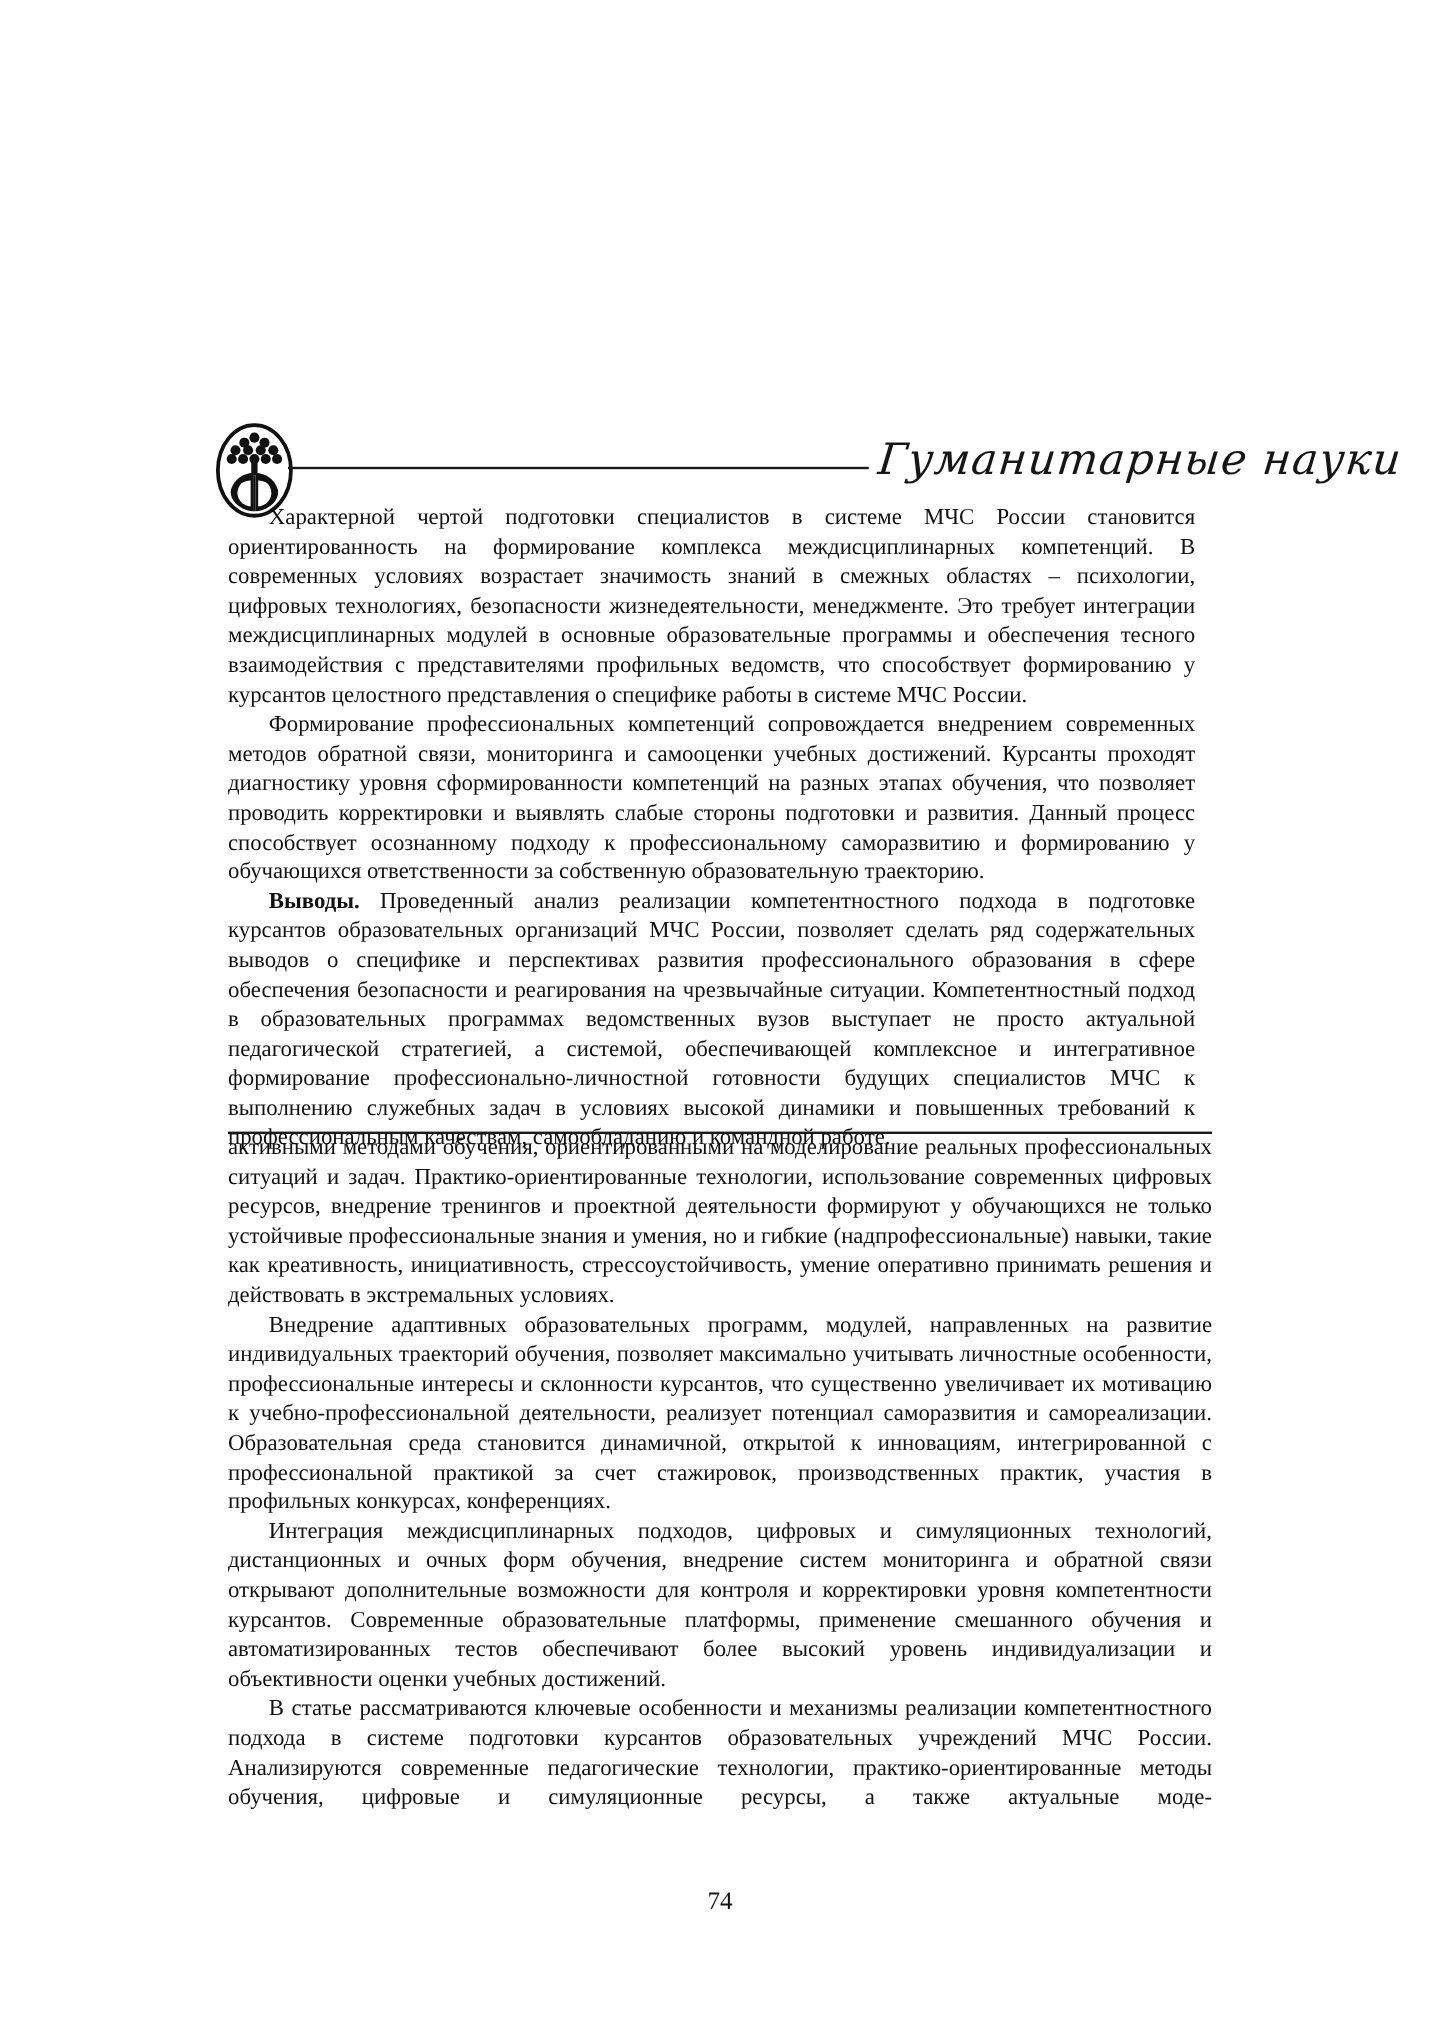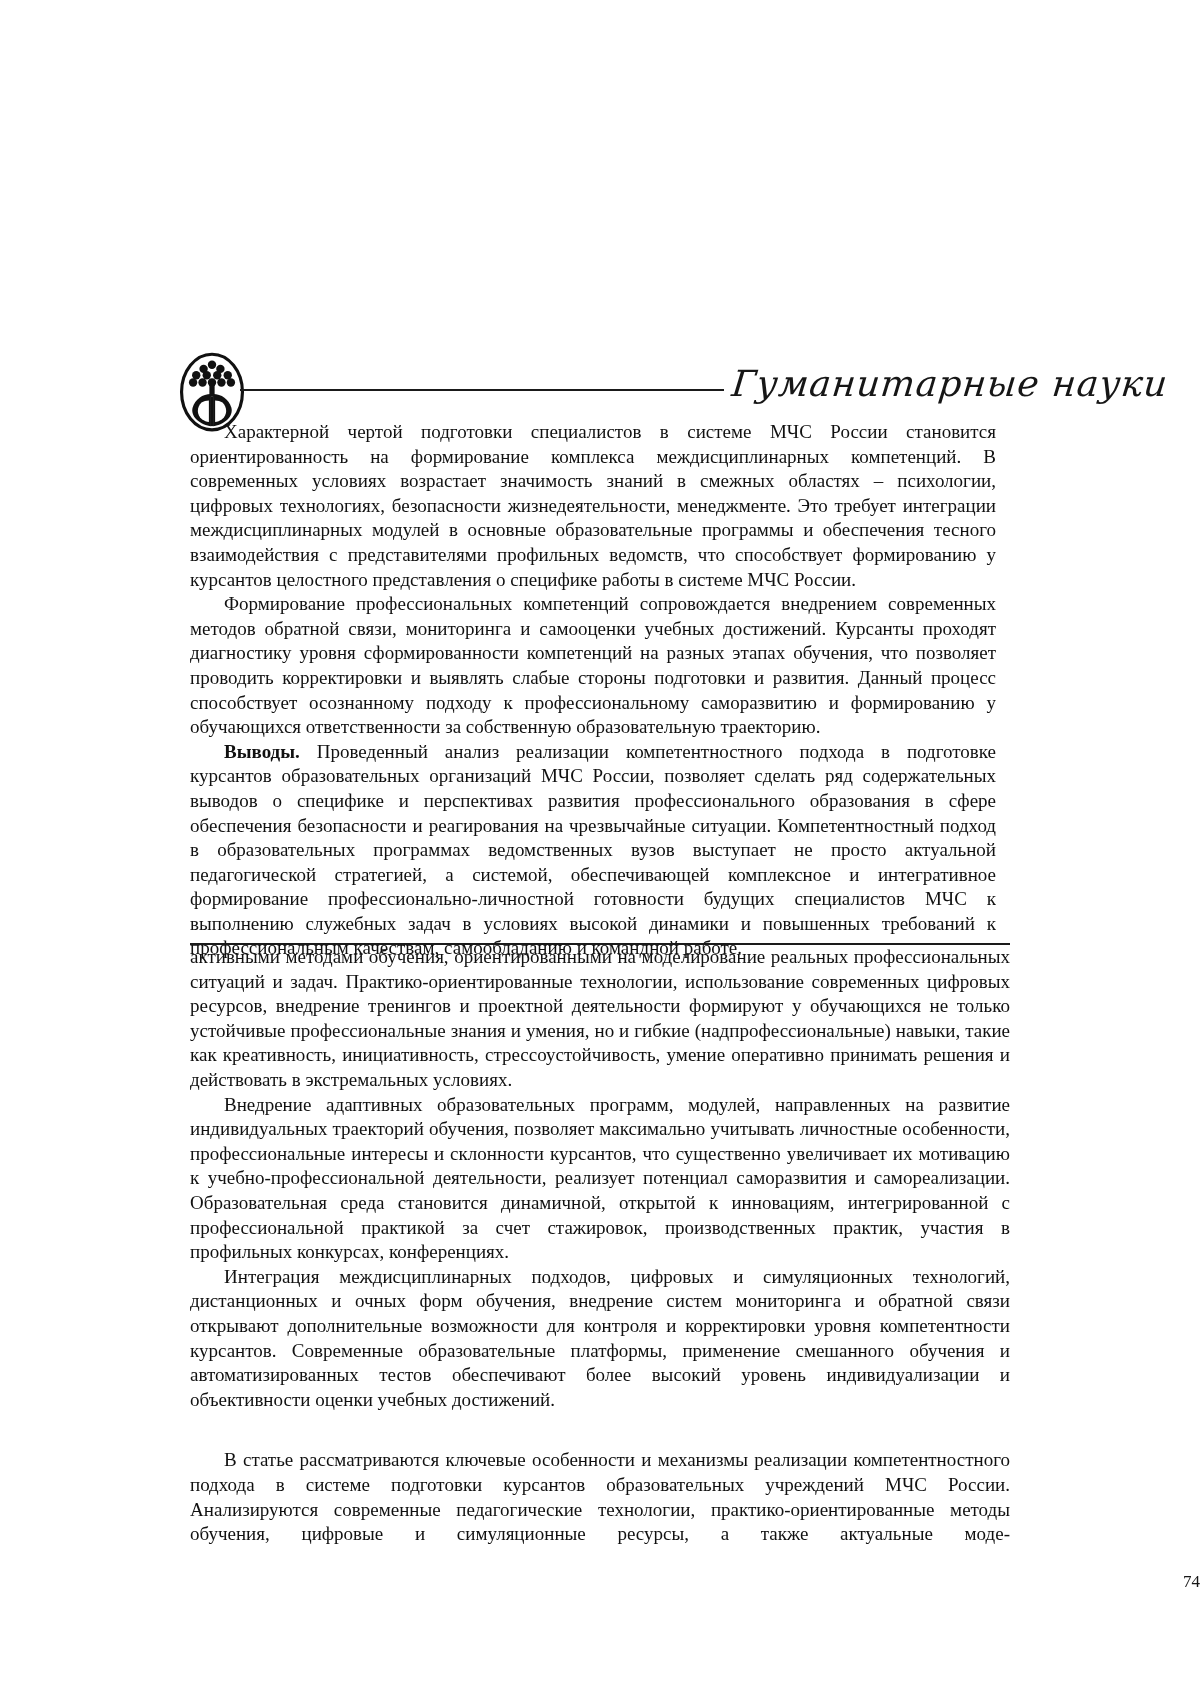--- a/index.html
+++ b/index.html
@@ -72,35 +72,35 @@
     background: #1a1a1a;
     margin-top: -18px;
   }
   .col-right { flex: 1 1 auto; }
 
   .para {
     margin: 0;
     text-indent: 34px;
   }
   .para.no-indent { text-indent: 0; }
-  .para.continued { text-align-last: justify; margin-top: 36px; }
+  .para.continued { text-align-last: justify; }
   .para.heading {
     font-weight: bold;
     text-align: left;
   }
   .para b { font-weight: bold; }
 
   
   .page-number {
     position: absolute;
     top: 1572px;
     left: 0;
     width: 1200px;
-    text-align: right;
-    font-size: 17px;
+    text-align: center;
+    font-size: 21px;
     color: #161616;
   }
 </style>
 </head>
 <body>
 
 <div class="header">
   <svg class="logo" viewBox="0 0 64 80" xmlns="http://www.w3.org/2000/svg">
     <ellipse cx="32" cy="40" rx="29" ry="36" fill="#ffffff" stroke="#111" stroke-width="3"></ellipse>
 

